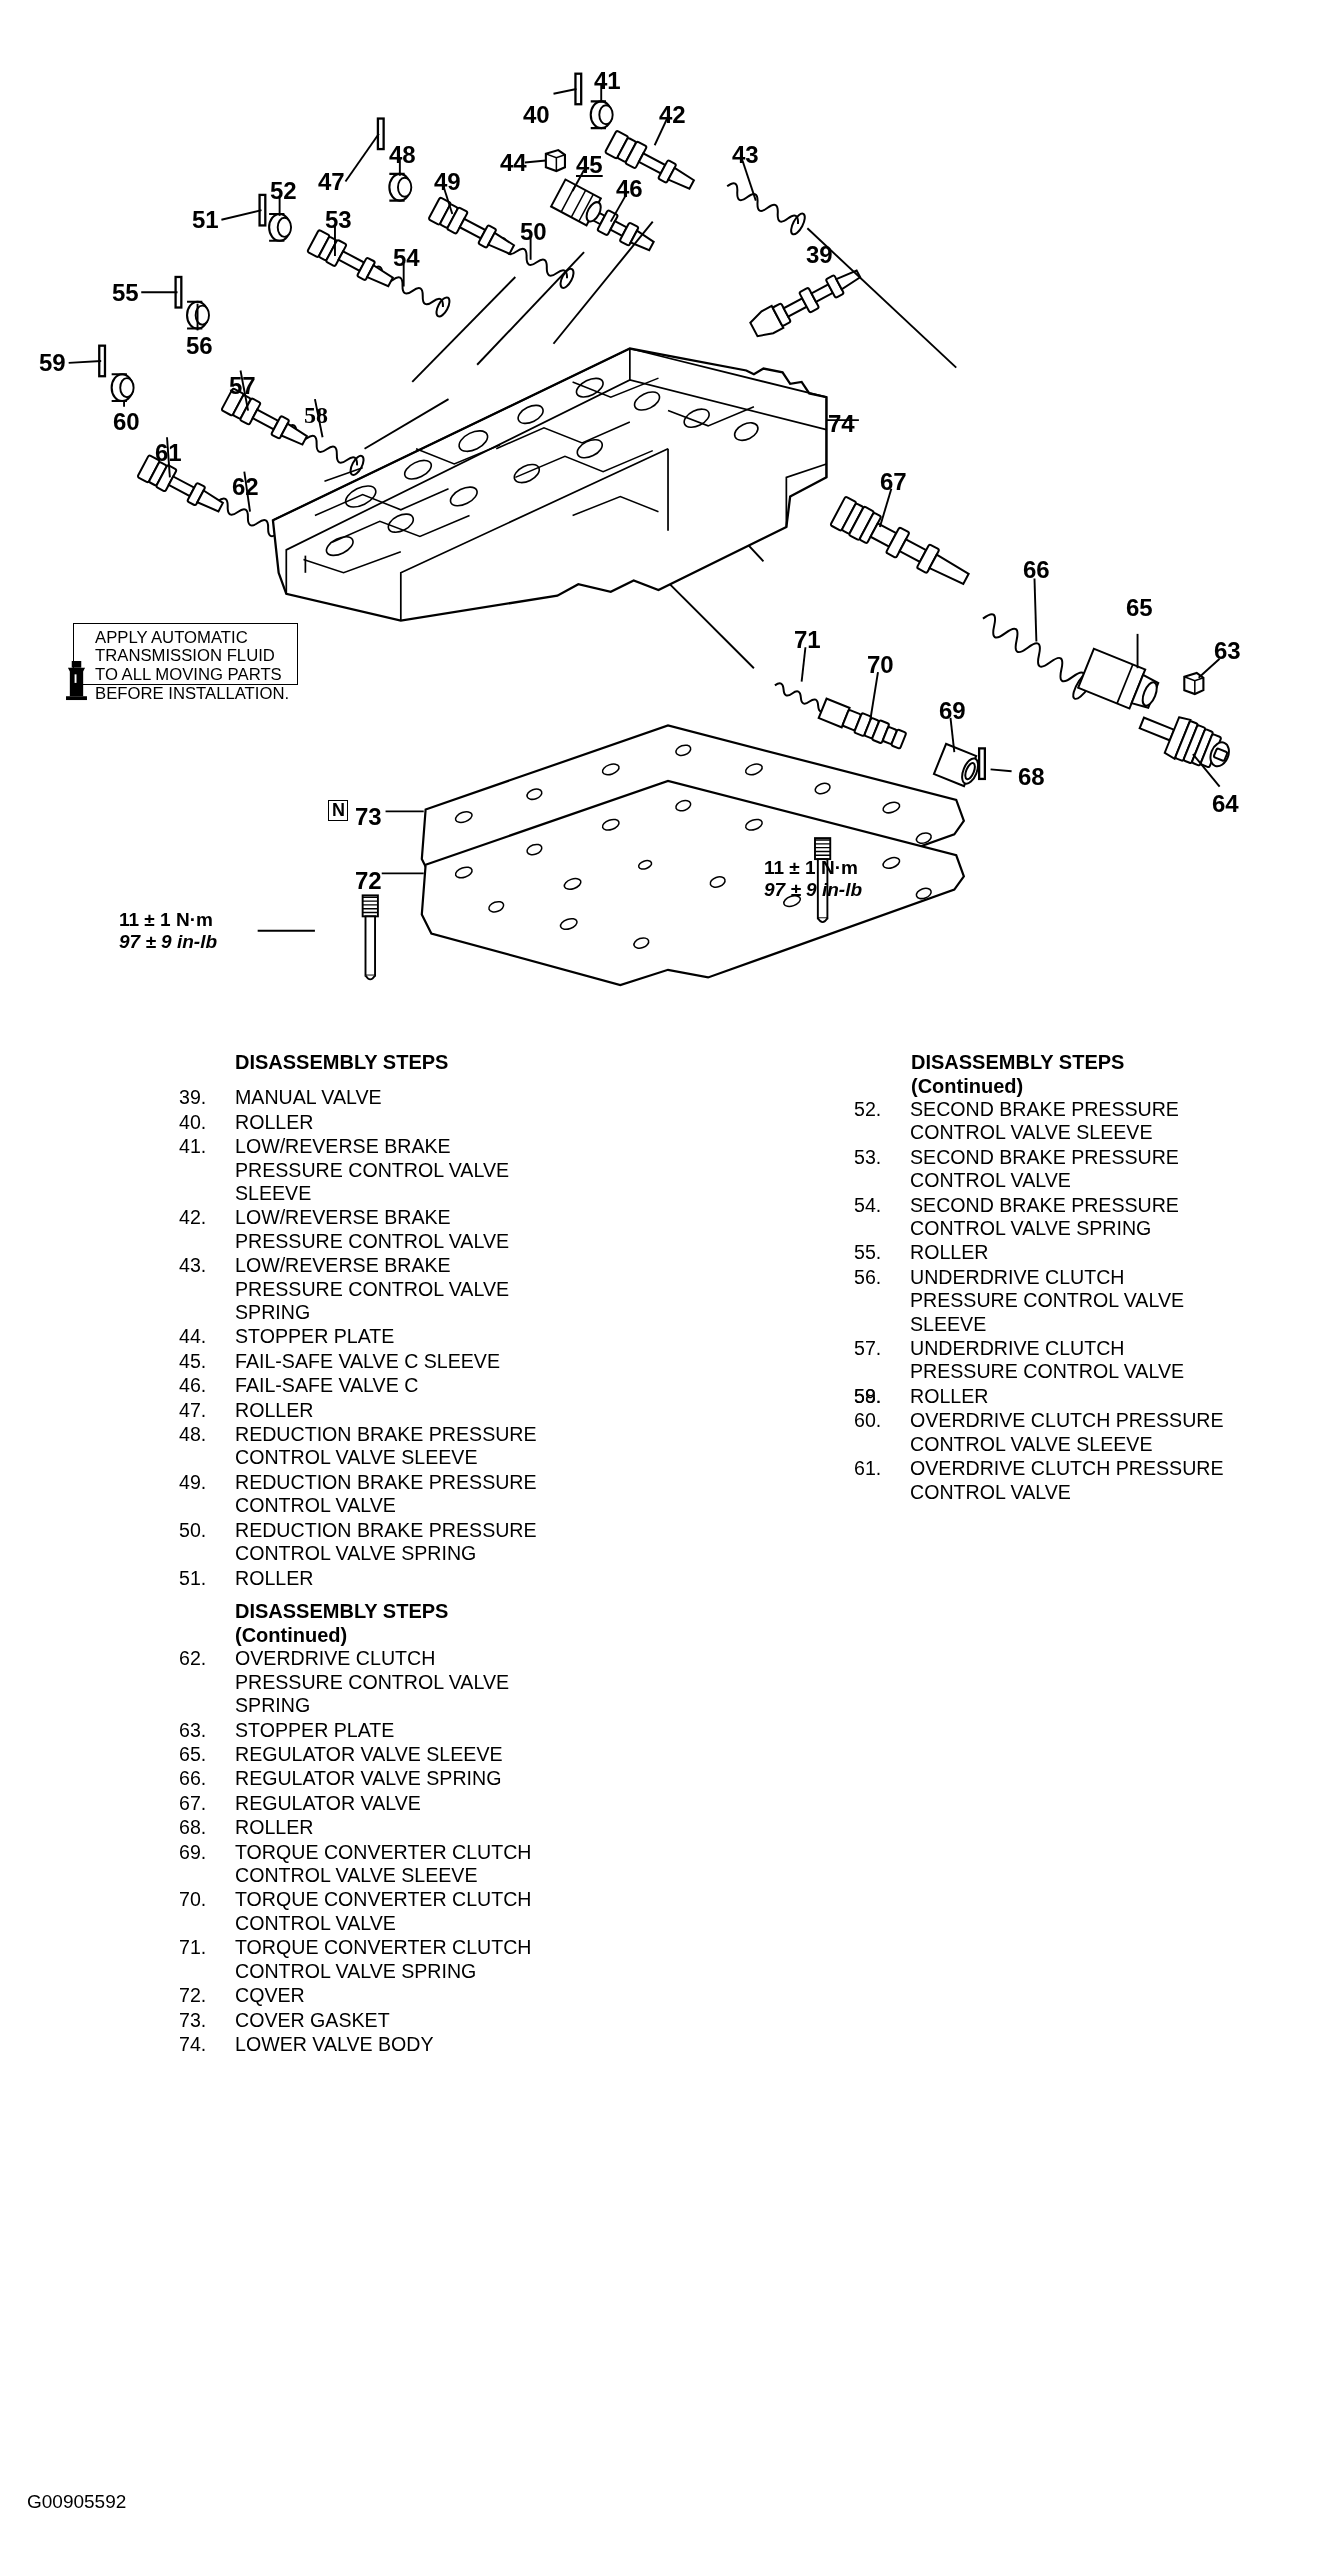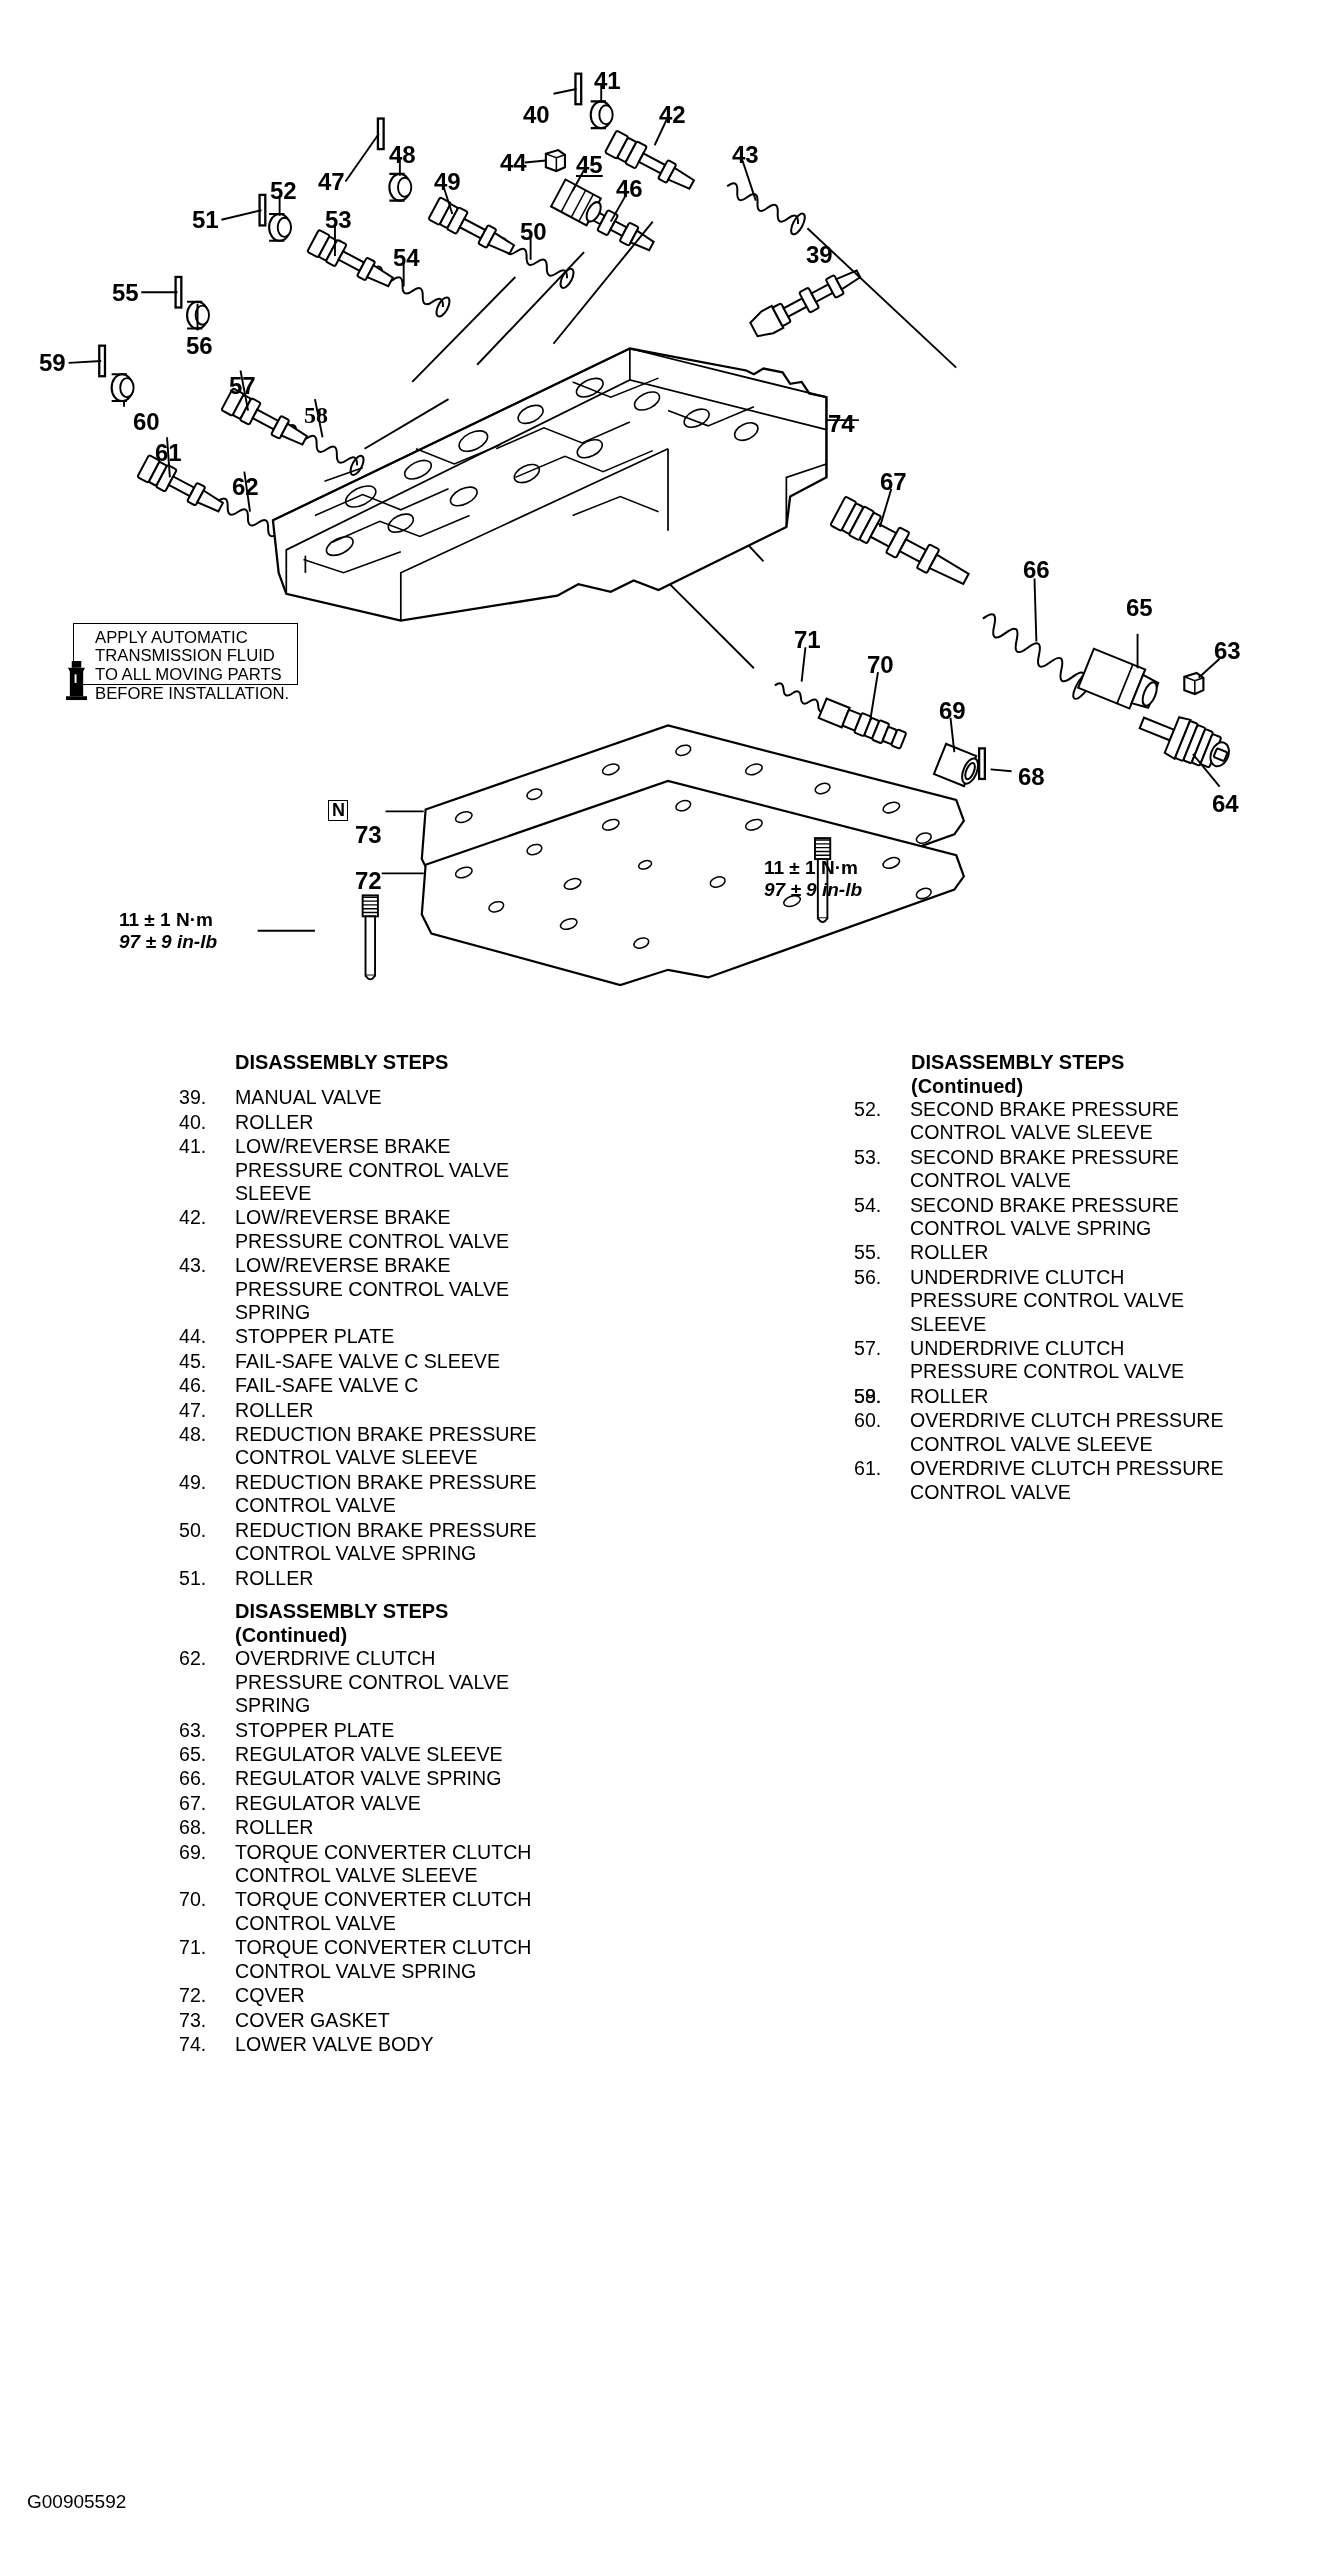--- a/index.html
+++ b/index.html
@@ -587,34 +587,34 @@
       <div class="callout" style="left: 520px; top: 220px;">50</div>
       <div class="callout" style="left: 192px; top: 208px;">51</div>
       <div class="callout" style="left: 270px; top: 179px;">52</div>
       <div class="callout" style="left: 325px; top: 208px;">53</div>
       <div class="callout" style="left: 393px; top: 246px;">54</div>
       <div class="callout" style="left: 112px; top: 281px;">55</div>
       <div class="callout" style="left: 186px; top: 334px;">56</div>
       <div class="callout" style="left: 229px; top: 374px;">57</div>
       <div class="callout" style="left: 304px; top: 403px; font-family: Liberation Serif, serif;">58</div>
       <div class="callout" style="left: 39px; top: 351px;">59</div>
-      <div class="callout" style="left: 113px; top: 410px; margin-left: 20px;">60</div>
+      <div class="callout" style="left: 113px; top: 410px;">60</div>
       <div class="callout" style="left: 155px; top: 441px;">61</div>
       <div class="callout" style="left: 232px; top: 475px;">62</div>
       <div class="callout" style="left: 1214px; top: 639px;">63</div>
       <div class="callout" style="left: 1212px; top: 792px;">64</div>
       <div class="callout" style="left: 1126px; top: 596px;">65</div>
       <div class="callout" style="left: 1023px; top: 558px;">66</div>
       <div class="callout" style="left: 880px; top: 470px;">67</div>
       <div class="callout" style="left: 1018px; top: 765px;">68</div>
       <div class="callout" style="left: 939px; top: 699px;">69</div>
       <div class="callout" style="left: 867px; top: 653px;">70</div>
       <div class="callout" style="left: 794px; top: 628px;">71</div>
       <div class="callout" style="left: 355px; top: 869px;">72</div>
-      <div class="callout" style="left: 355px; top: 805px; margin-top: 18px;">73</div>
+      <div class="callout" style="left: 355px; top: 805px;">73</div>
       <div class="callout" style="left: 828px; top: 412px;">74</div>
     </div>
 </div>
 
 <div id="steps-area">
 
   <div class="col" id="col-left">
     <div class="steps-heading">DISASSEMBLY STEPS</div>
     <ul class="steps gap-top" id="left-steps-1">
         <li>

